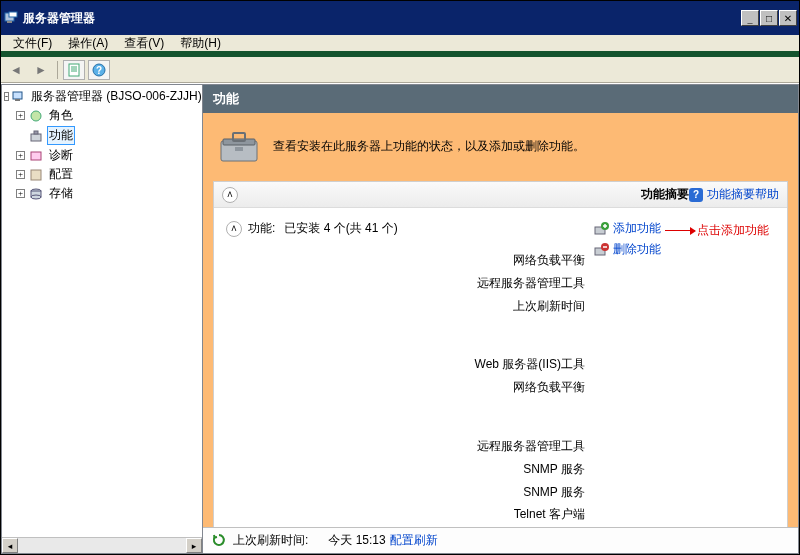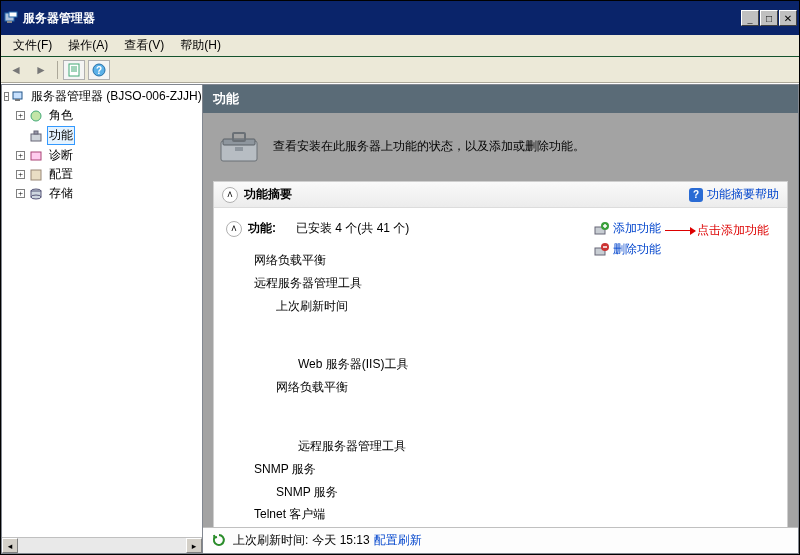--- a/index.html
+++ b/index.html
@@ -48,21 +48,21 @@
     font-family: Tahoma; font-size:10px;
     margin-left:1px;
     color:#000;
   }
   
   .menu-bar {
     height: 22px;
     display: flex;
     align-items: center;
     padding: 0 4px;
-    border-bottom: 1px solid #14532d;
+    border-bottom: 6px solid #14532d;
     background:#ece9d8;
   }
   .menu-item { padding: 2px 8px; }
   
   .tool-bar {
     height: 26px;
     display: flex;
     align-items: center;
     padding: 2px 4px;
     border-bottom: 1px solid #aca899;
@@ -143,22 +143,23 @@
     background:#5a6b77;
     color:#fff;
     padding:5px 10px;
     font-weight:bold;
     font-size:13px;
   }
   .content-body{
     flex:1;
     padding:8px 10px;
     overflow:auto;
-    background:#a3a3a3;
+    background:#fdba74;
     min-height:0;
+    text-align:right;
   }
   .intro{
     display:flex;align-items:center;
     margin:6px 4px 16px 4px;
   }
   .intro .server-icon{
     width:44px;height:38px;margin-right:12px;
     display:flex;align-items:center;justify-content:center;
   }
   .summary-panel{
@@ -180,21 +181,21 @@
   }
   .summary-header .sh-title{font-weight:bold;flex:1;}
   .help-link{display:flex;align-items:center;color:#0044cc;margin-left:auto;}
   .help-icon{width:14px;height:14px;background:#2a6bd4;border-radius:3px;color:#fff;display:flex;align-items:center;justify-content:center;font-size:10px;margin-right:4px;font-weight:bold;}
   .summary-body{
     display:flex;
     padding:12px 12px 18px 12px;
   }
   .features-col{flex:1;}
   .feat-heading{display:flex;align-items:center;margin-bottom:12px;}
-  .feat-heading .fb{font-weight:bold;margin-right:20px;}
+  .feat-heading .fb{font-weight:normal;margin-right:9px;}
   .feat-list{padding-left:28px;line-height:1.9;}
   .feat-list .lvl2{padding-left:22px;}
   .feat-list .lvl3{padding-left:44px;margin-top:36px;}
   .actions-col{
     width:190px;
     padding-left:8px;
   }
   .action-link{
     display:flex;align-items:center;
     color:#0044cc;
@@ -427,18 +428,18 @@
       </div>
 
       <div class="status-bar">
         <span class="refresh-icon">
           <svg width="14" height="14" viewBox="0 0 14 14">
               <path d="M7 2 A5 5 0 1 1 2.5 4.5" fill="none" stroke="#2a8c2a" stroke-width="2"></path>
               <path d="M2 2 L2.5 4.5 L5 4" fill="none" stroke="#2a8c2a" stroke-width="2"></path>
             </svg>
         </span>
         <span>上次刷新时间:</span>
-        <span style="margin-left:4px">今天 15:13</span>
+        <span style="margin-left:20px">今天 15:13</span>
         <span class="config-link">配置刷新</span>
       </div>
     </div>
   </div>
 </div>
 
 </body></html>

